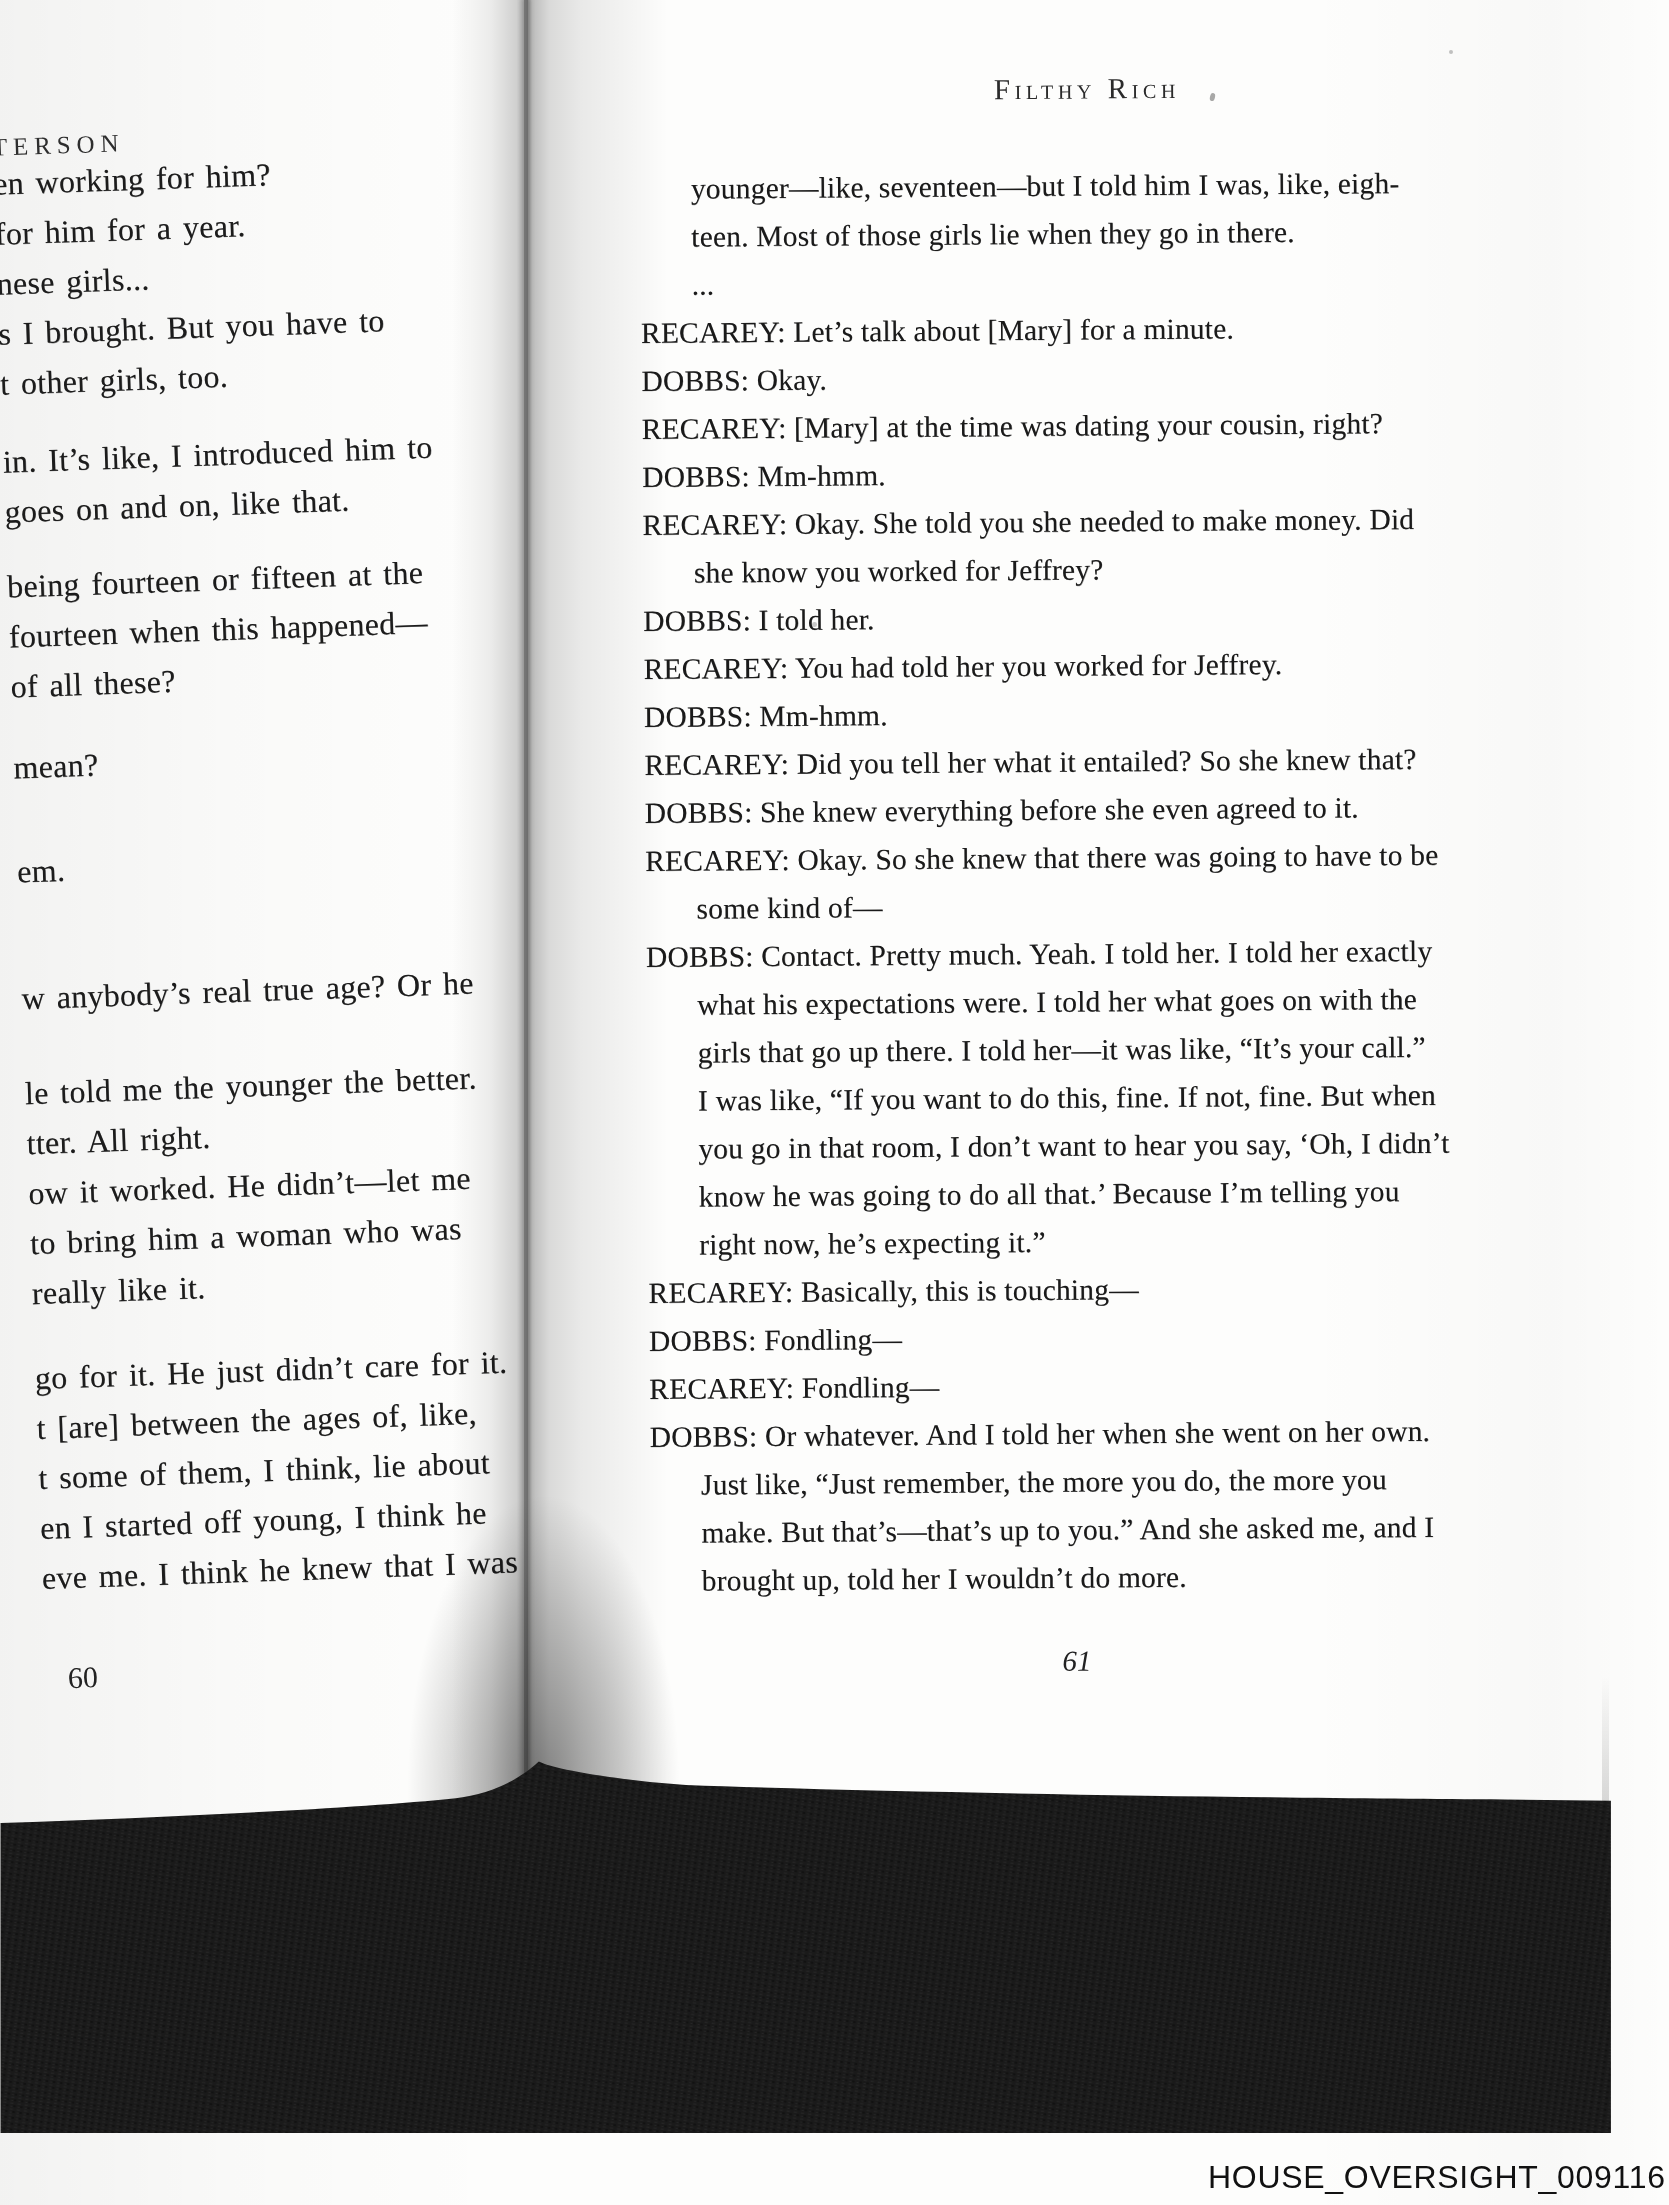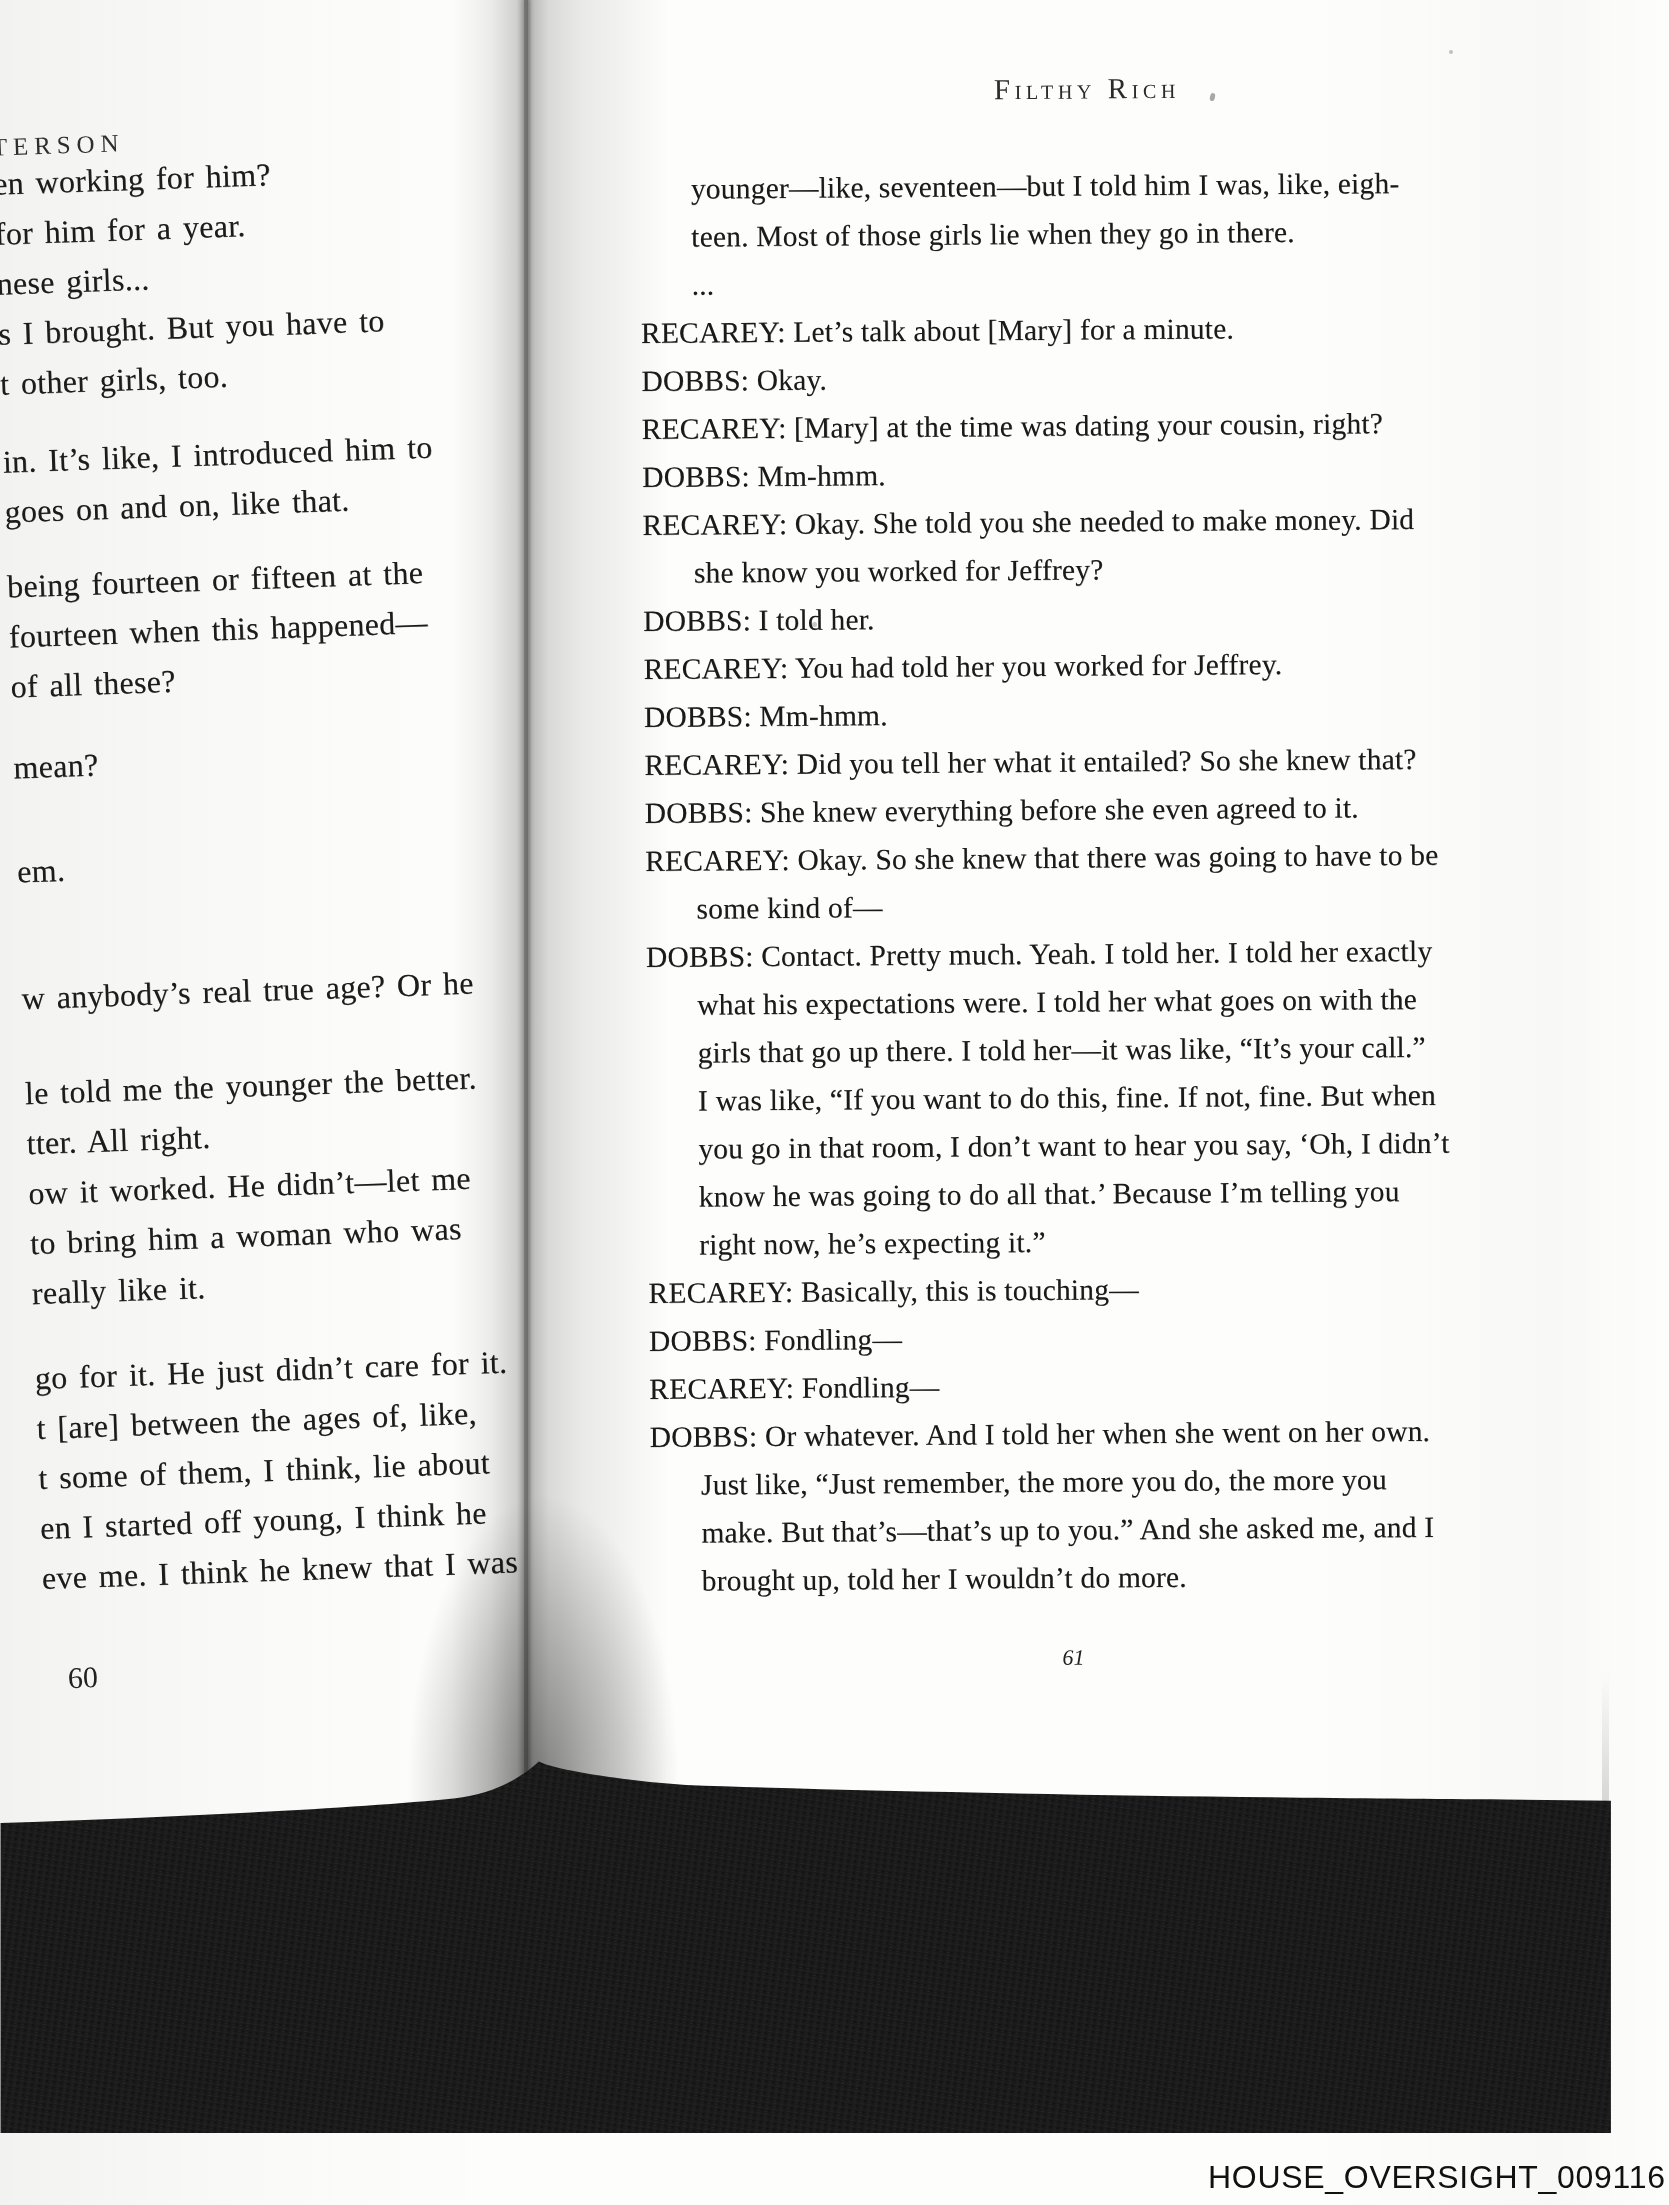--- a/index.html
+++ b/index.html
@@ -31,21 +31,21 @@
 
   
   .right-page{position:absolute;left:645px;top:0;width:969px;height:1780px;
     transform:rotate(-0.45deg);transform-origin:0px 851px;color:#1a1a1a;}
   .rp-header{position:absolute;left:355px;top:76px;font-size:29px;
     font-variant:small-caps;letter-spacing:4.6px;color:#2b2b2b;white-space:nowrap;}
   .rp-body{position:absolute;left:0;top:165px;font-size:29.5px;line-height:48px;
     letter-spacing:0.2px;white-space:nowrap;
     text-shadow:0.3px 0.3px 0.5px rgba(25,25,25,0.42);}
   .rline.ind{padding-left:51px;}
-  .rp-num{position:absolute;left:411px;top:1648px;font-size:22px;font-style:italic;color:#222;}
+  .rp-num{position:absolute;left:411px;top:1648px;font-size:29px;font-style:italic;color:#222;}
 
   
   .gutter{position:absolute;left:452px;top:0;width:216px;height:1808px;pointer-events:none;
     background:linear-gradient(90deg, rgba(0,0,0,0) 0%, rgba(0,0,0,0.07) 18%,
       rgba(0,0,0,0.18) 30%, rgba(0,0,0,0.30) 34%, rgba(0,0,0,0.38) 35.5%,
       rgba(0,0,0,0.26) 37%, rgba(0,0,0,0.14) 45%, rgba(0,0,0,0.08) 60%,
       rgba(0,0,0,0.03) 85%, rgba(0,0,0,0) 100%);}
   .gutter-crease{position:absolute;left:524px;top:0;width:3.9px;height:1787px;pointer-events:none;
     background:rgba(55,55,55,0.5);box-shadow:0 0 5.2px 2px rgba(55,55,55,0.30);}
   .gutter-bottom-shadow{position:absolute;left:406px;top:1492px;width:275px;height:327px;

